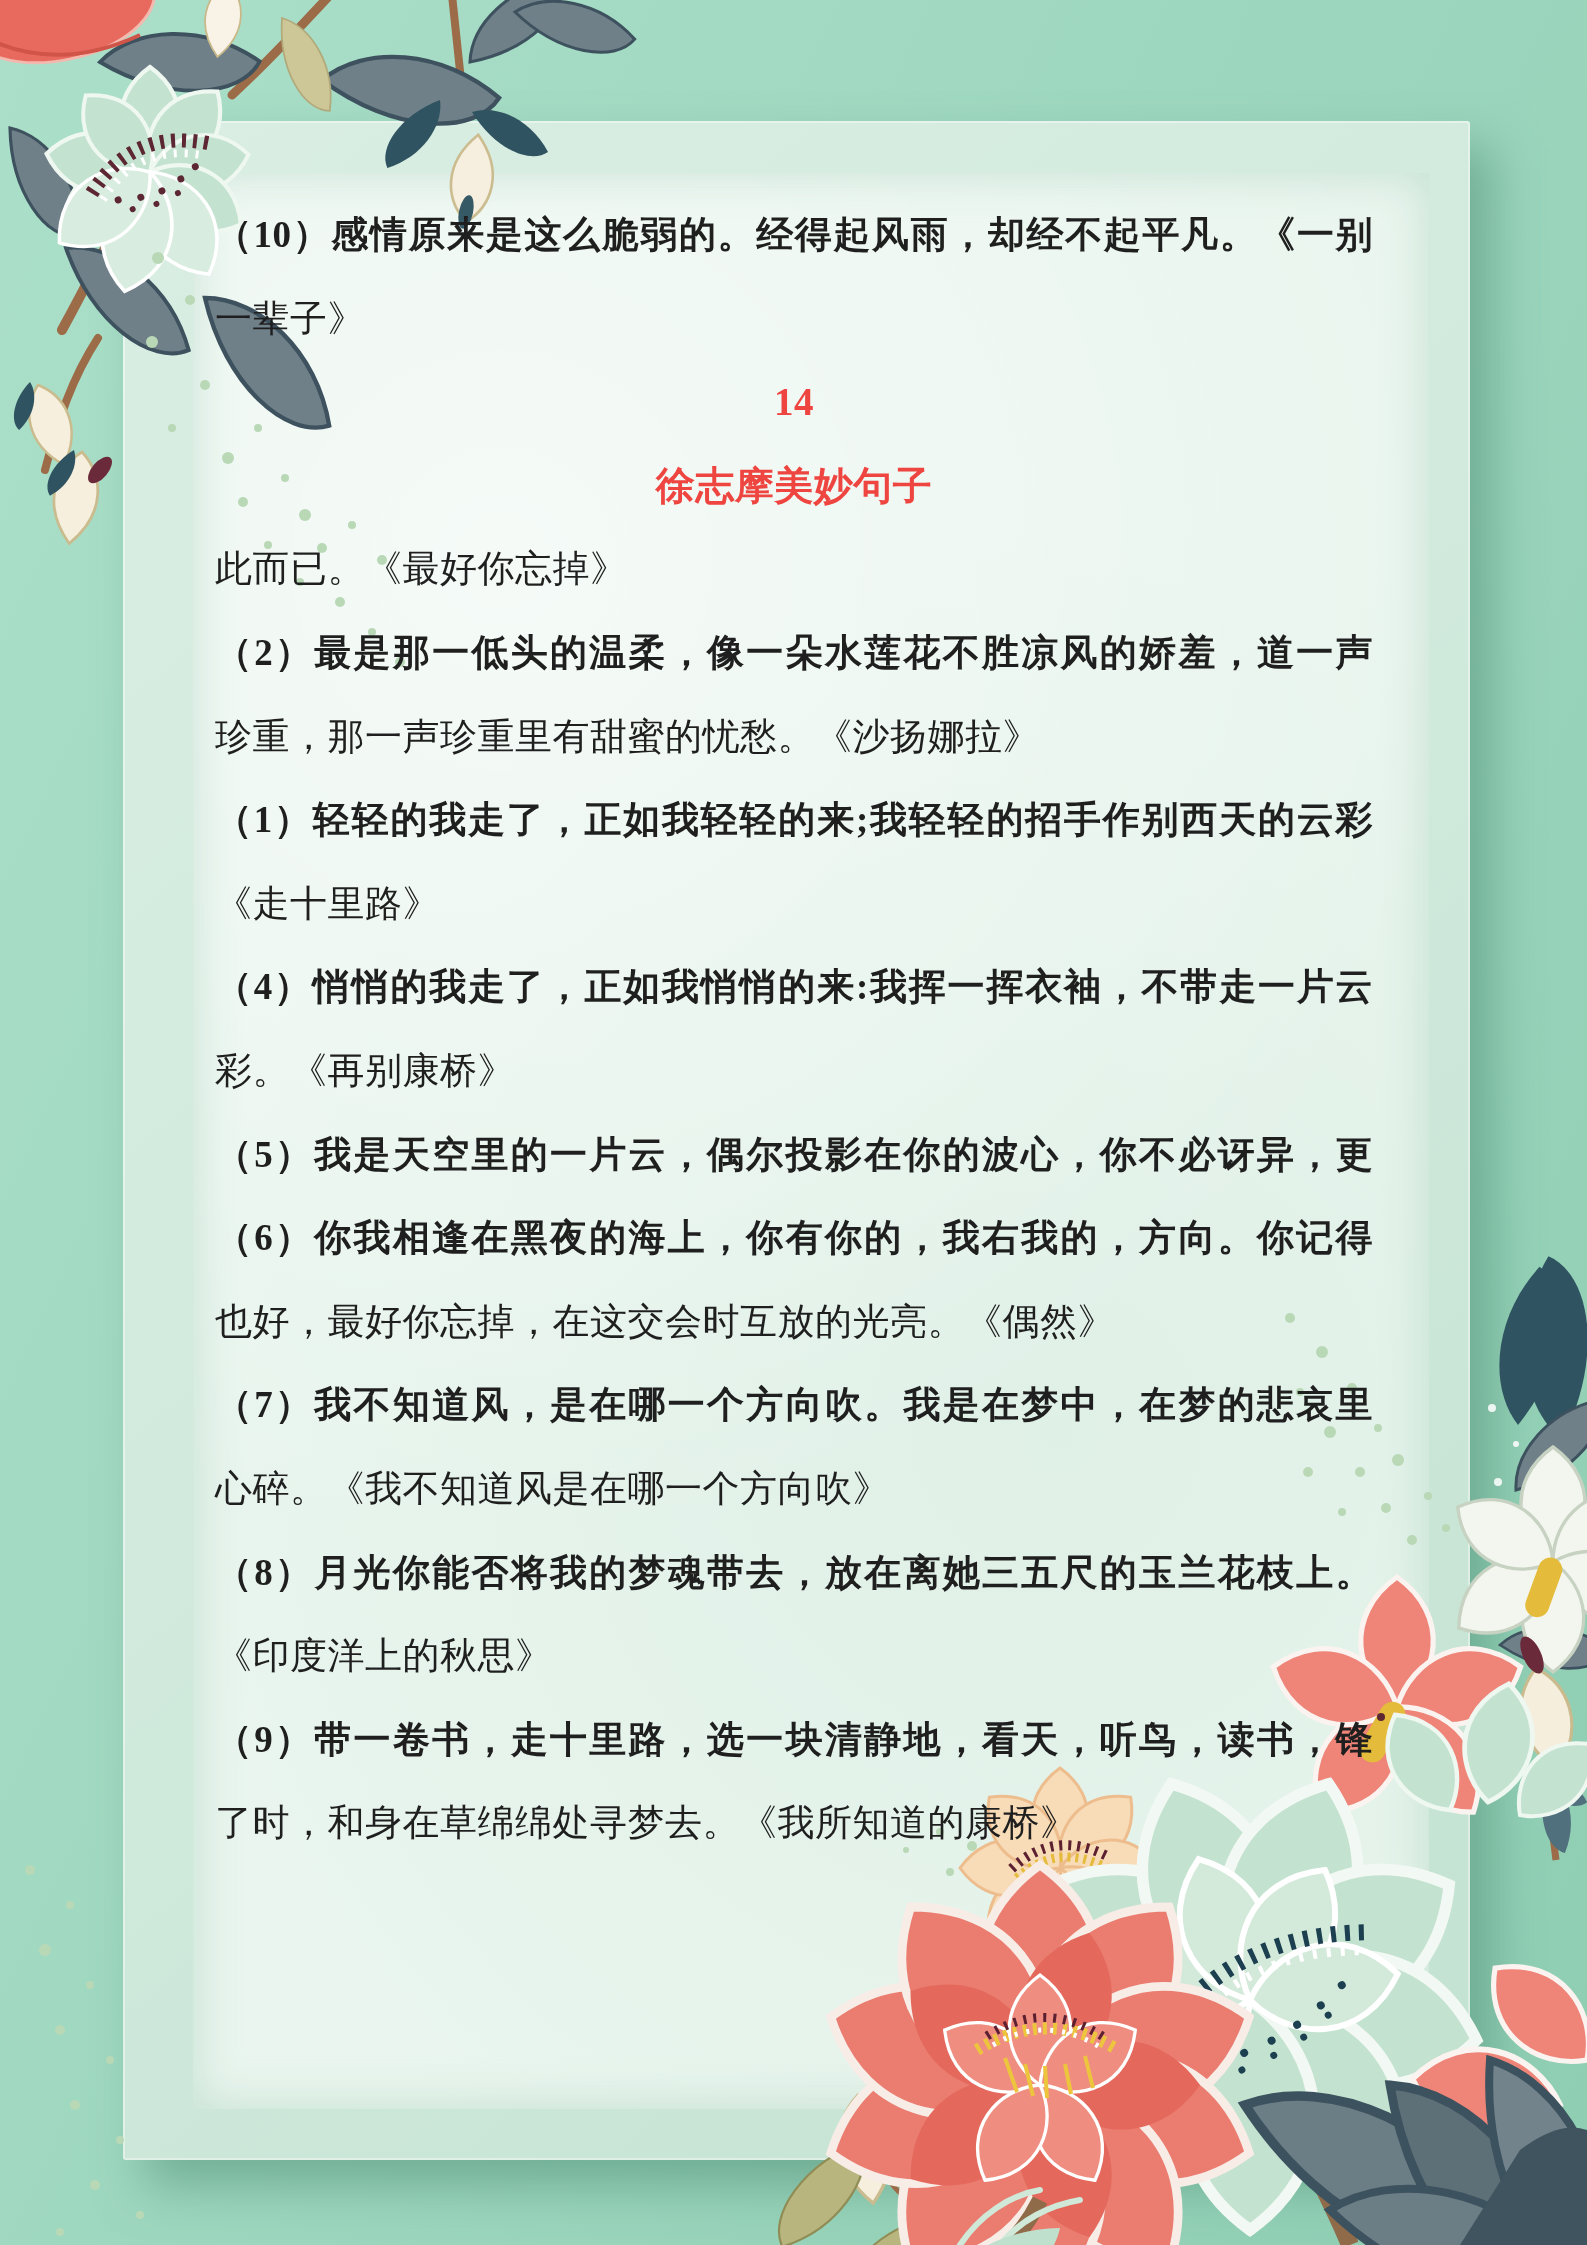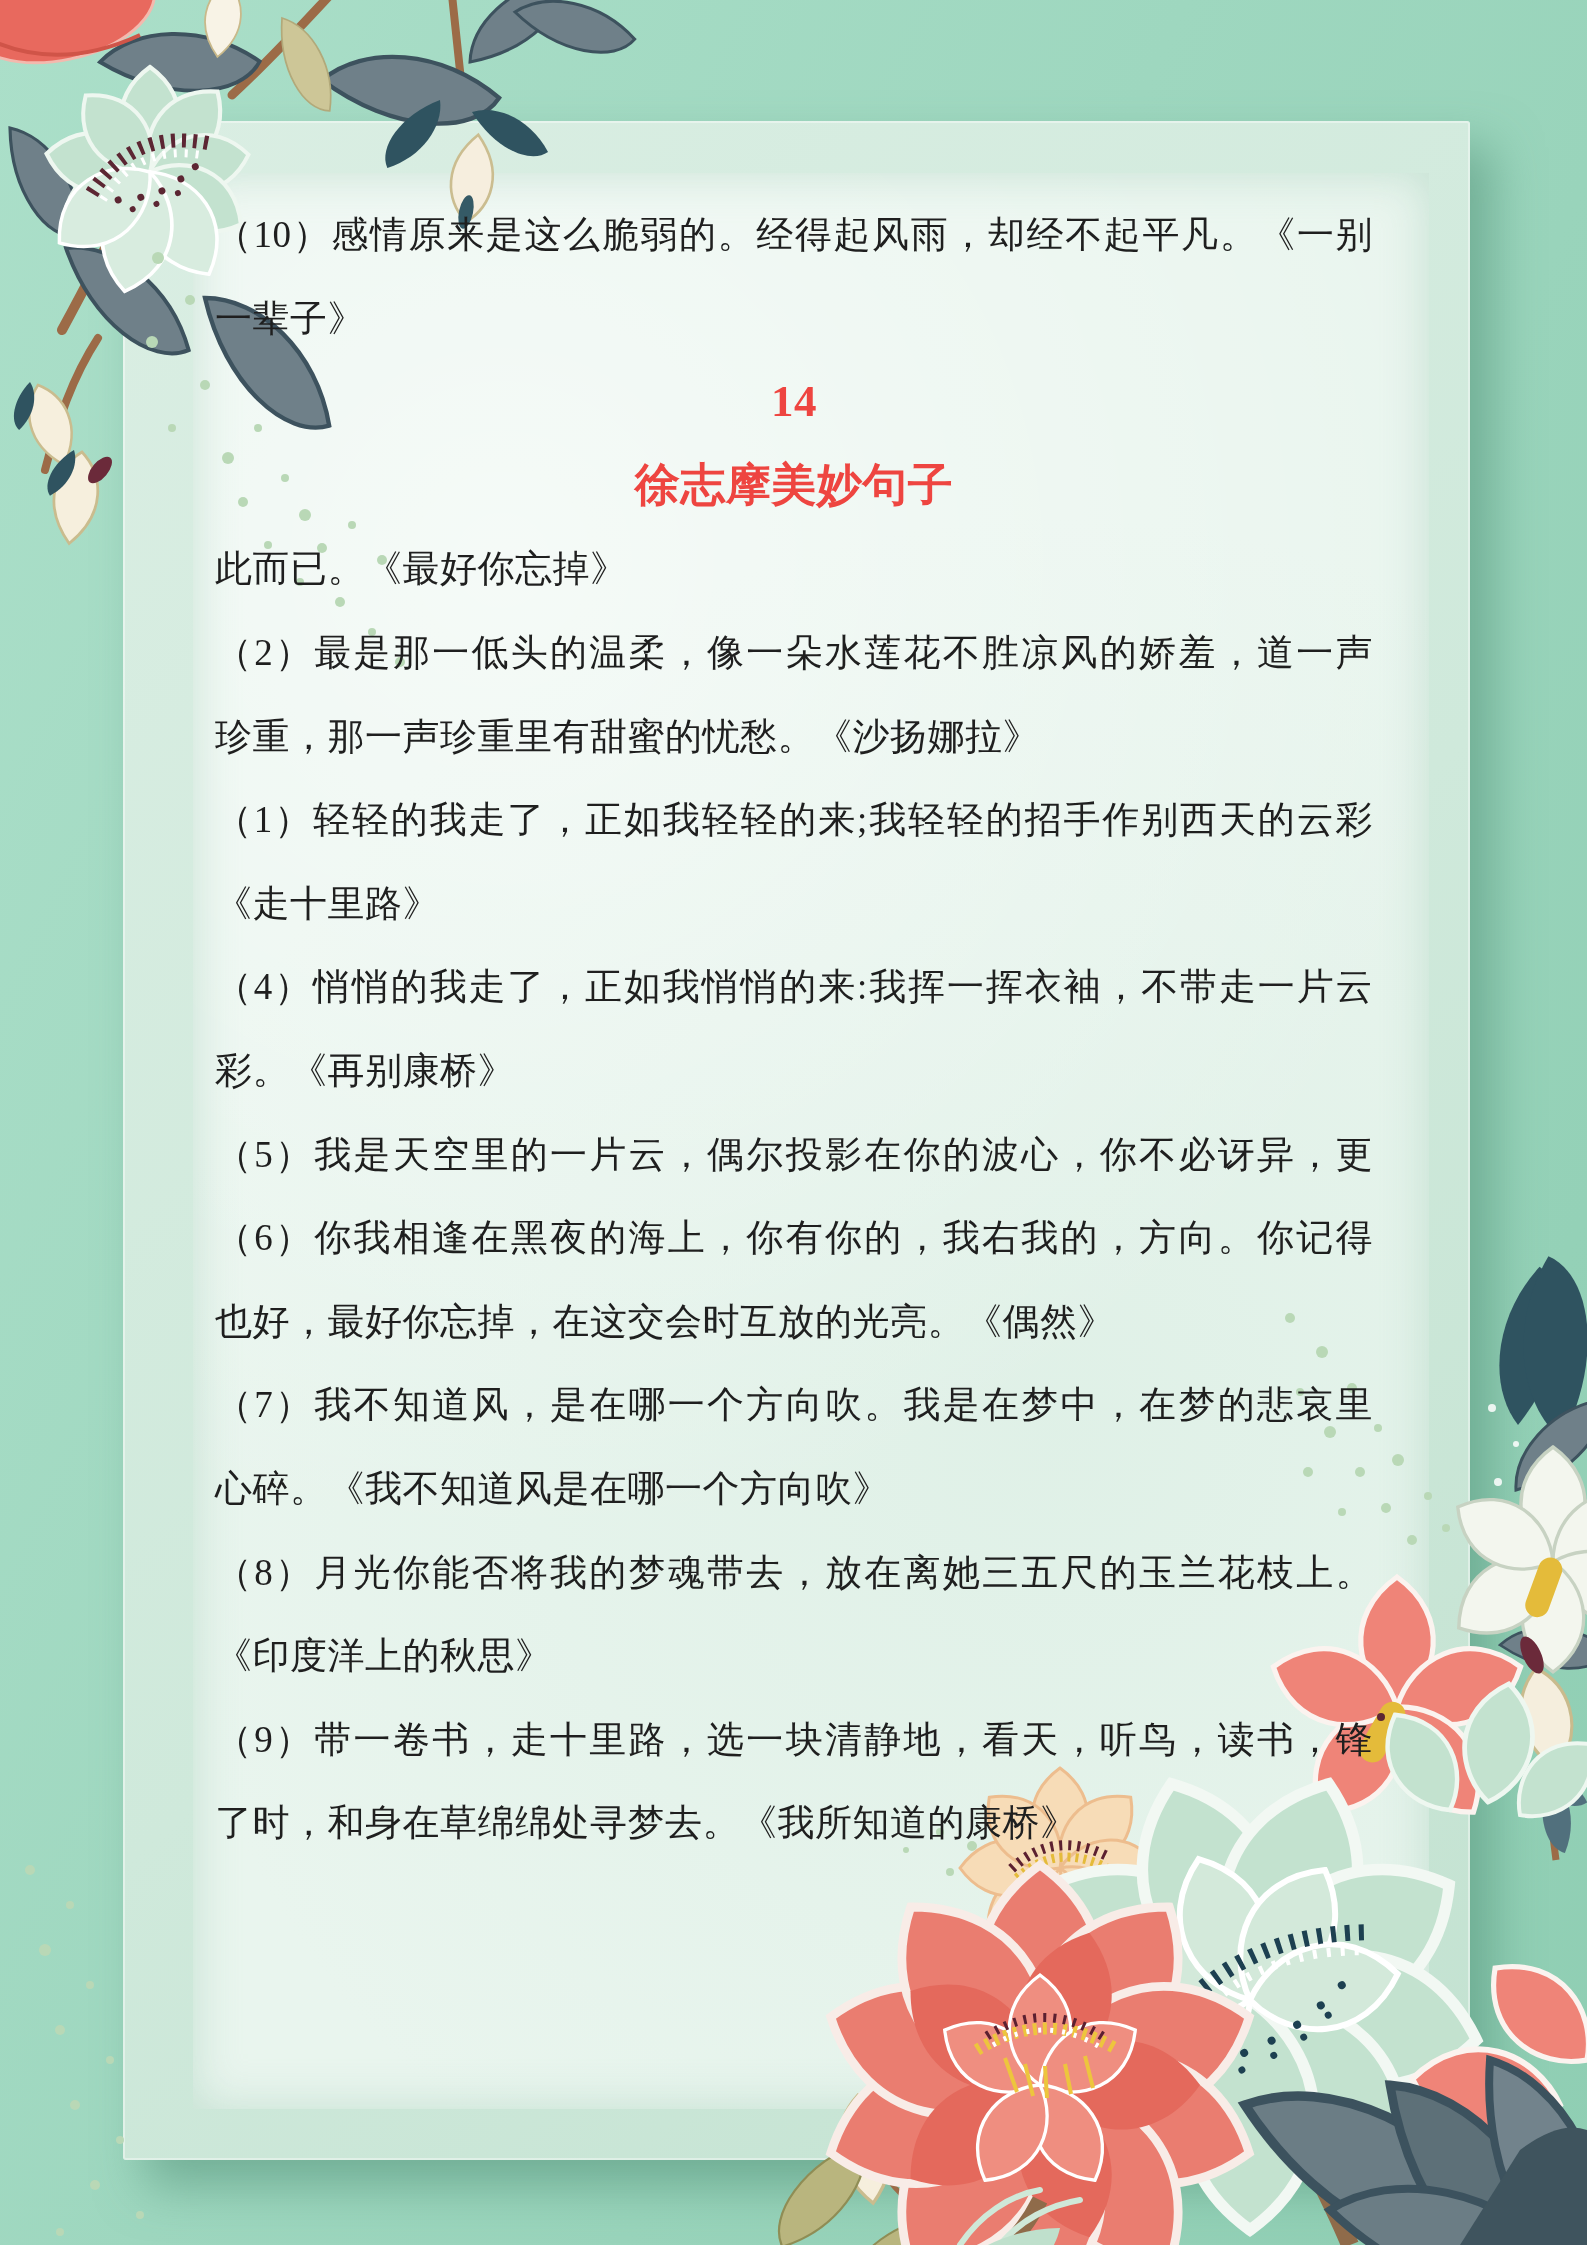--- a/index.html
+++ b/index.html
@@ -16,24 +16,24 @@
         box-shadow:22px 26px 48px rgba(78,142,117,.55), inset 0 0 0 2px rgba(255,255,255,.4);}
   .panel{position:absolute;left:193px;top:173px;width:1236px;height:1936px;
         background:var(--panel);z-index:1;
         background-image:radial-gradient(circle at 25% 20%,rgba(255,255,255,.55),rgba(255,255,255,0) 55%),
                          radial-gradient(circle at 70% 65%,rgba(214,236,224,.5),rgba(214,236,224,0) 60%);
         box-shadow:inset 0 0 46px rgba(150,200,175,.45);}
   svg.deco{position:absolute;left:0;top:0;z-index:2;pointer-events:none;}
   .textblock{position:absolute;left:215px;top:193px;width:1158px;z-index:3;}
   .line{height:83.6px;line-height:83.6px;font-size:37px;color:var(--body);
         white-space:nowrap;letter-spacing:.5px;}
-  .line.just{white-space:normal;text-align:justify;text-align-last:justify;overflow:hidden;}
+  .line.just{white-space:normal;text-align:justify;text-align-last:justify;overflow:hidden;font-weight:bold;}
   .line.heading-number,.line.heading-title{
         text-align:center;text-align-last:center;color:var(--accent);
-        font-weight:700;font-size:45px;white-space:nowrap;}
+        font-weight:700;font-size:39px;white-space:nowrap;}
 </style>
 </head>
 <body>
 
 <div class="page">
 
   <div class="card"></div>
   <div class="panel"></div>
 
   <svg class="deco" width="1587" height="2245" viewBox="0 0 1587 2245">

